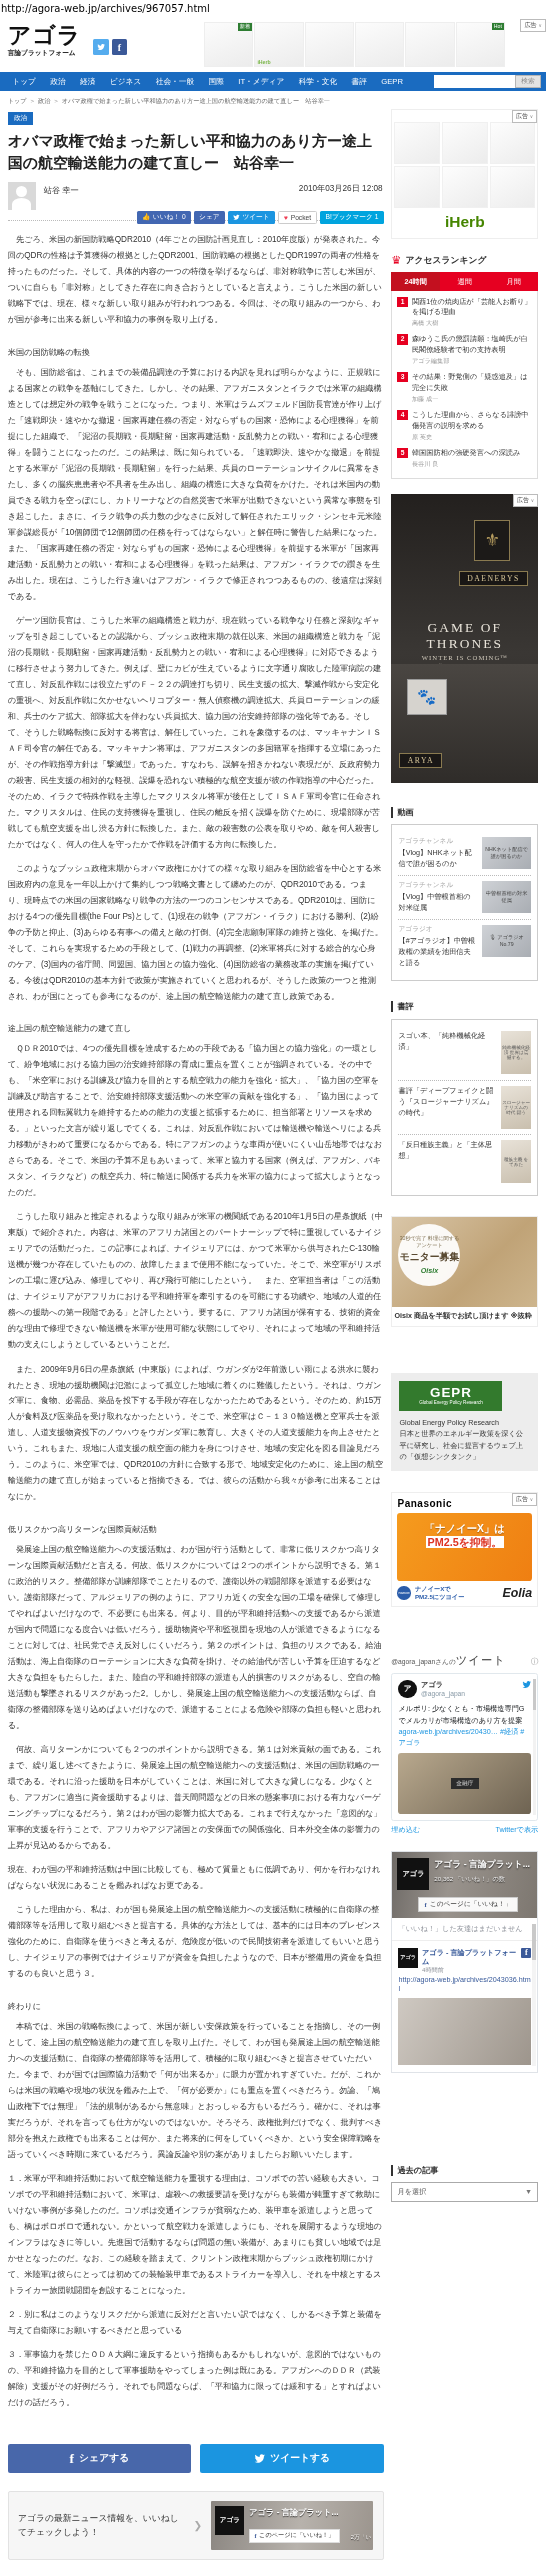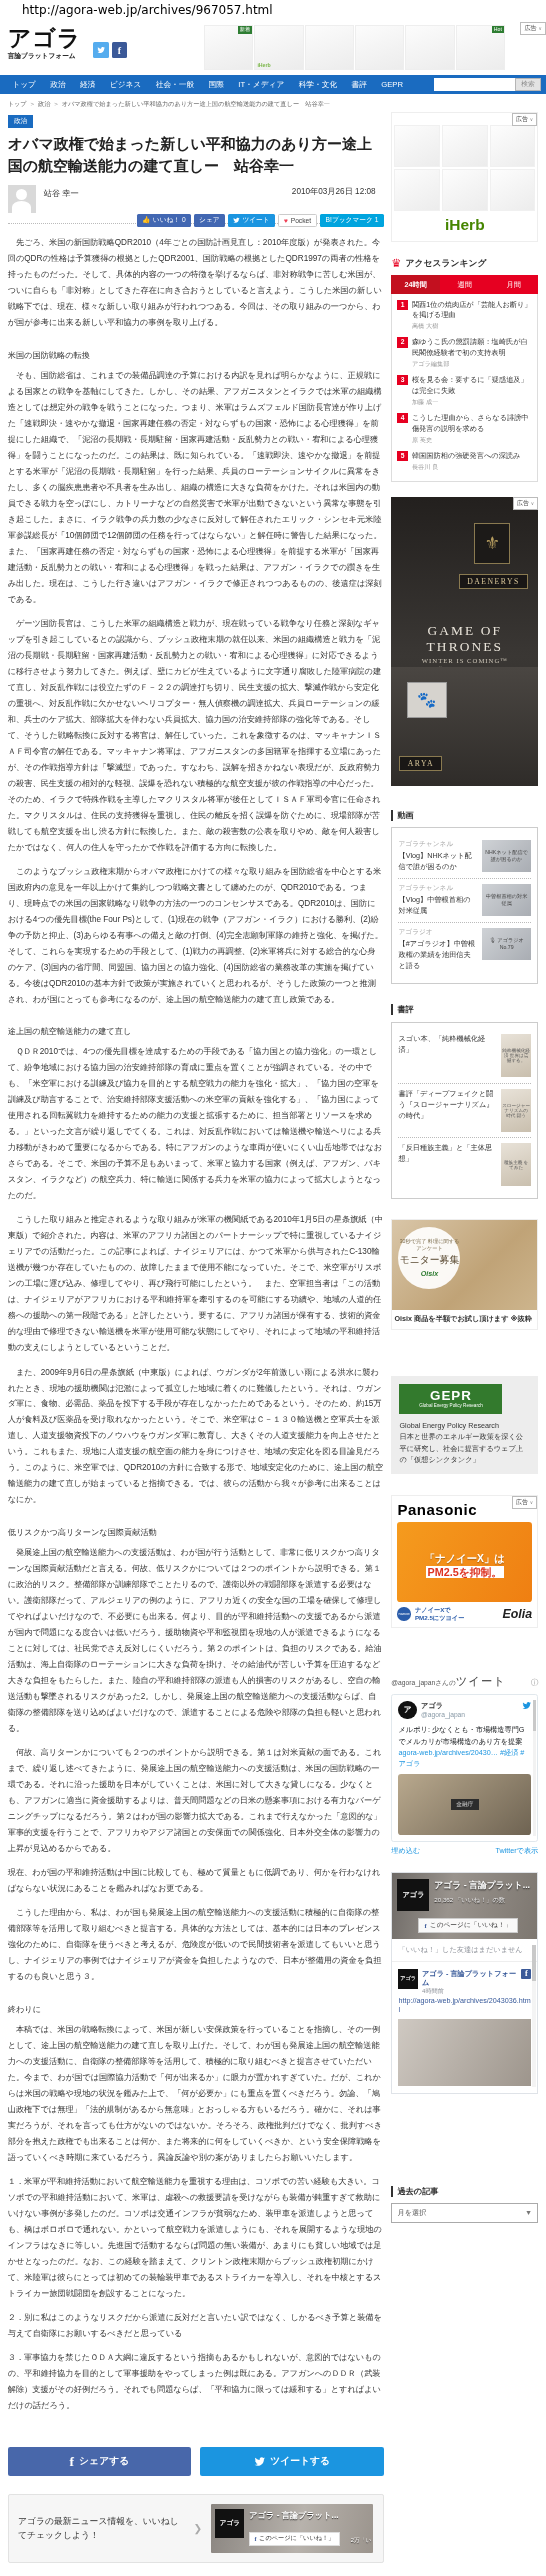--- a/index.html
+++ b/index.html
@@ -1,19 +1,19 @@
 <!DOCTYPE html>
 <html style="font-size:8.2px"><head>
 <meta charset="utf-8">
 <style>
   * { box-sizing: border-box; margin: 0; padding: 0; }
   body { font-family: "Liberation Sans", "DejaVu Sans", sans-serif; background: #fff; color: #333; }
   .page { width: 546px; margin: 0 auto; background: #fff; }
 
-  .url-line { font-size: 12px; color: #000; padding: 2.6px 1px 5.2px; font-family: "DejaVu Sans", sans-serif; margin-left: 21px; }
+  .url-line { font-size: 10px; color: #000; padding: 2.6px 1px 5.2px; font-family: "DejaVu Sans", sans-serif; }
 
   
   .site-header { position: relative; height: 53px; padding: 0 7.7px; }
   .logo-block { position: absolute; left: 7.7px; top: 4.1px; }
   .site-logo { font-size: 23px; font-weight: bold; color: #111; letter-spacing: 1px; line-height: 1.1; }
   .site-tagline { font-size: 6.7px; font-weight: bold; color: #222; margin-top: 1px; }
   .logo-sns { position: absolute; left: 93px; top: 20.6px; display: flex; gap: 3.1px; }
   .sq-icon { width: 15.5px; height: 15.5px; display: flex; align-items: center; justify-content: center; color: #fff; border-radius: 1.5px; }
   .sq-icon.tw { background: #55acee; }
   .sq-icon.fb { background: #3b5998; font-weight: bold; font-size: 9.8px; font-family: "Liberation Serif", serif; }
@@ -41,21 +41,21 @@
   .sidebar { width: 149px; margin-left: 7.7px; }
 
   .cat-badge { display: inline-block; background: #1a6bc0; color: #fff; font-size: 6.7px; padding: 2.1px 6.2px; margin: 3.1px 0 5.2px; }
   h1.article-title { font-size: 15px; line-height: 1.45; color: #222; font-weight: bold; margin-bottom: 8.2px; }
 
   .author-row { position: relative; min-height: 33px; margin-bottom: 3.1px; }
   .avatar { width: 28px; height: 28px; background: #d9d9d9; position: absolute; left: 0; top: 0; overflow: hidden; }
   .avatar i { display: block; background: #fff; border-radius: 50%; width: 11.3px; height: 11.3px; margin: 4.1px auto 0; }
   .avatar u { display: block; background: #fff; border-radius: 50% 50% 0 0; width: 19.6px; height: 12.4px; margin: 1px auto 0; }
   .author-name { position: absolute; left: 36px; top: 3.1px; font-size: 8.2px; color: #333; }
-  .article-date { position: absolute; right: 8px; top: 1px; font-size: 8.2px; color: #333; }
+  .article-date { position: absolute; right: 1px; top: 1px; font-size: 8.2px; color: #333; }
   .share-row { display: flex; justify-content: flex-end; gap: 3.1px; margin: 13.4px 0 7.2px; }
   .sbtn { font-size: 6.7px; color: #fff; border-radius: 1.5px; padding: 2.1px 5.2px; display: flex; align-items: center; gap: 2.6px; cursor: pointer; white-space: nowrap; }
   .sbtn.like, .sbtn.share { background: #4267b2; }
   .sbtn.tweet { background: #1b95e0; }
   .sbtn.pocket { background: #fff; color: #444; border: 0.5px solid #ccc; }
   .sbtn.pocket b { color: #ef4056; }
   .sbtn.hatena { background: #00a4de; }
   .sep-dotted { border-top: 0.5px dotted #bbb; margin: 5.2px 0 2.1px; }
 
   
@@ -121,33 +121,33 @@
   .m-txt { flex: 1; }
   .m-ch { font-size: 6.7px; color: #aaa; margin-bottom: 2.1px; }
   .m-ti { font-size: 7.2px; color: #333; line-height: 1.5; cursor: pointer; }
   .m-th { width: 49px; height: 32px; background: linear-gradient(135deg,#cfd2d6,#a9adb3); font-size: 5.2px; color: #444; display: flex; align-items: center; justify-content: center; text-align: center; padding: 1.5px; }
   .book-th { width: 30px; height: 43px; background: linear-gradient(160deg,#e8e2d8,#c9bfae); font-size: 4.6px; color: #555; display: flex; align-items: center; justify-content: center; text-align: center; padding: 1px; }
 
   .oisix { border: 0.5px solid #eee; }
   .oisix .img { height: 90px; background: linear-gradient(135deg,#d9c6a8,#c0a377 60%,#cdb58d); position: relative; }
   .oisix .circ { position: absolute; left: 6.2px; top: 6.2px; width: 62px; height: 62px; border-radius: 50%; background: rgba(255,255,255,.92); text-align: center; padding-top: 11.3px; }
   .oisix .c1 { font-size: 5.2px; color: #7a6a4a; }
-  .oisix .c2 { font-size: 9.8px; color: #5a4a32; font-weight: normal; margin: 2.1px 0; }
+  .oisix .c2 { font-size: 9.8px; color: #5a4a32; font-weight: bold; margin: 2.1px 0; }
   .oisix .c3 { font-size: 7.2px; color: #2f7d32; font-weight: bold; font-style: italic; }
   .oisix .cap { font-size: 7.2px; color: #333; font-weight: bold; padding: 4.1px 2.1px; }
 
   .gepr { background: #ededed; padding: 8.2px; }
   .gepr .lg { width: 103px; height: 30px; background: #337a2d; color: #fff; text-align: center; padding-top: 4.1px; margin-bottom: 6.2px; }
   .gepr .lg .g1 { font-size: 13.4px; font-weight: bold; letter-spacing: 1px; }
   .gepr .lg .g2 { font-size: 4.6px; }
   .gepr .t { font-size: 7.2px; line-height: 1.6; color: #333; }
 
   .pana { border: 0.5px solid #eee; padding: 5.2px; }
-  .pana .brand { font-size: 15px; font-weight: bold; color: #000; letter-spacing: 0.5px; }
-  .pana .orange { margin-top: 4.1px; height: 80px; background: linear-gradient(120deg,#f59b1e,#ef7f12); border-radius: 3.1px; color: #fff; text-align: center; padding-top: 30px; }
+  .pana .brand { font-size: 10px; font-weight: bold; color: #000; letter-spacing: 0.5px; }
+  .pana .orange { margin-top: 4.1px; height: 68px; background: linear-gradient(120deg,#f59b1e,#ef7f12); border-radius: 3.1px; color: #fff; text-align: center; padding-top: 9px; }
   .pana .o1 { font-size: 10.3px; font-weight: bold; text-shadow: 0 0.5px 1px rgba(0,0,0,.3); }
   .pana .o2 { font-size: 10.8px; font-weight: bold; color: #fff; }
   .pana .o2 b { color: #d32; background: #fff; padding: 0 1.5px; }
   .pana .foot { display: flex; align-items: center; gap: 4.1px; margin-top: 4.1px; }
   .pana .dot { width: 13.4px; height: 13.4px; border-radius: 50%; background: #2a5caa; color: #fff; font-size: 4.1px; text-align: center; line-height: 13.4px; }
   .pana .ft { font-size: 6.2px; color: #2a5caa; font-weight: bold; line-height: 1.3; flex: 1; }
   .pana .eolia { font-size: 12.4px; font-style: italic; font-weight: bold; color: #222; }
 
   .tw-head { font-size: 6.7px; color: #555; display: flex; align-items: baseline; margin-bottom: 4.1px; }
   .tw-head .big { font-size: 11.3px; color: #444; letter-spacing: 1px; }
@@ -444,21 +444,21 @@
               <span class="rk">2</span>
               <div>
                 <div class="rk-t">森ゆうこ氏の懲罰請願：塩崎氏が自民閣僚経験者で初の支持表明</div>
                 <div class="rk-a">アゴラ編集部</div>
               </div>
             </li>
 
             <li>
               <span class="rk">3</span>
               <div>
-                <div class="rk-t">桜を見る会：要するに「疑惑追及」は完全に失敗</div>
+                <div class="rk-t">その結果：野党側の「疑惑追及」は完全に失敗</div>
                 <div class="rk-a">加藤 成一</div>
               </div>
             </li>
 
             <li>
               <span class="rk">4</span>
               <div>
                 <div class="rk-t">こうした理由から、さらなる誹謗中傷発言の説明を求める</div>
                 <div class="rk-a">原 英史</div>
               </div>

